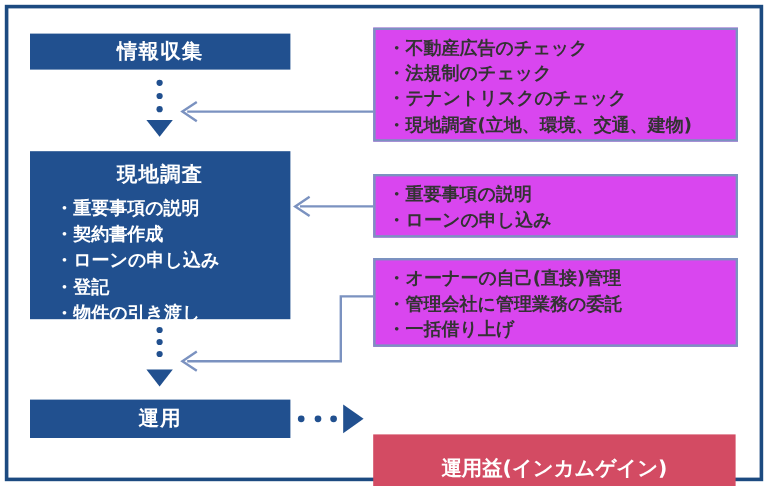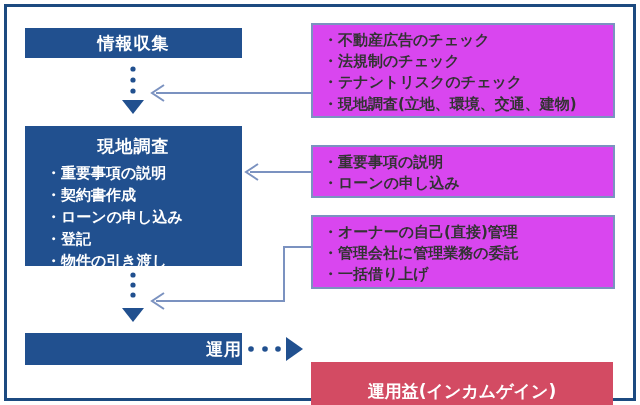--- a/index.html
+++ b/index.html
@@ -8,21 +8,21 @@
     font-family:"DejaVu Sans","Liberation Sans",sans-serif;
   }
   .frame{position:absolute;inset:4px;border:3px solid var(--frame,#1c4a80);pointer-events:none;}
   .navybox{
     position:absolute;background:var(--navy,#21508f);color:#fff;box-sizing:border-box;
   }
   .step-title{font-weight:bold;font-size:17px;text-align:center;letter-spacing:1px;}
   .box-step1{left:25px;top:28px;width:217px;height:30px;line-height:30px;}
   .box-step2{left:25px;top:126px;width:217px;height:140px;padding-top:7px;}
   .box-step2 .step-title{line-height:26px;}
-  .box-step3{left:25px;top:333px;width:217px;height:32px;line-height:32px;text-align:right;}
+  .box-step3{left:25px;top:333px;width:217px;height:32px;line-height:32px;}
   .navy-list{margin-top:3px;padding-left:21px;}
   .navy-list .li{font-size:15px;font-weight:bold;line-height:22px;white-space:nowrap;}
   .notebox{
     position:absolute;background:#d946ef;border:2px solid var(--steel,#7b92c0);
     box-sizing:border-box;color:var(--text_dark,#333);padding:5px 10px;
   }
   .notebox .li{font-size:15px;font-weight:600;line-height:21px;white-space:nowrap;}
   .note1{left:311px;top:23px;width:304px;height:95px;}
   .note1 .li{line-height:21.2px;}
   .note2{left:311px;top:145px;width:304px;height:53px;}

